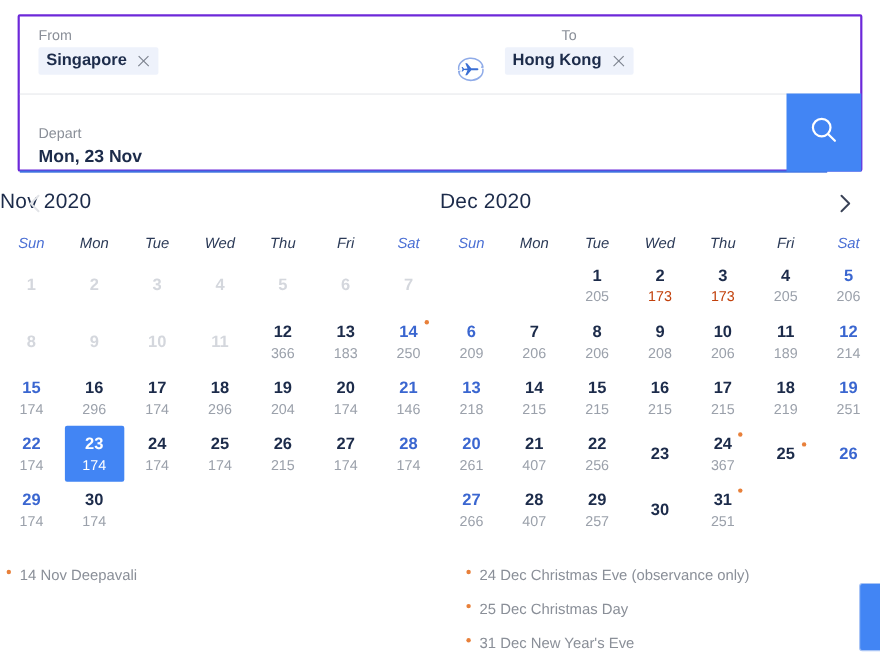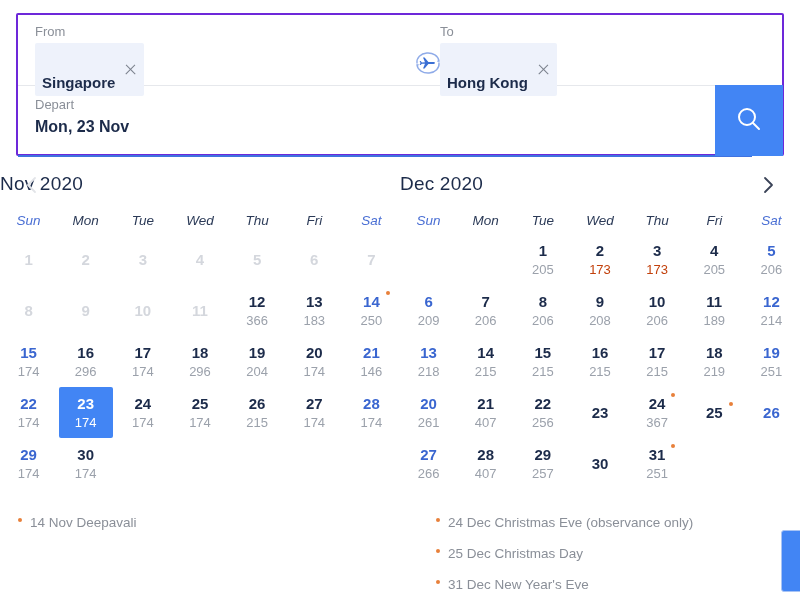--- a/index.html
+++ b/index.html
@@ -32,54 +32,53 @@
   }
   .row-loc {
     position: relative;
     height: 71px;
     border-bottom: 1px solid #e6e8ec;
   }
   .field {
     position: absolute; top: 9px;
   }
   .field-from { left: 17px; }
-  .field-to   { left: 422px; }
+  .field-to   { left: 441px; text-align: center; }
   .field-label {
     font-size: 13px; color: #8a8f98; line-height: 16px;
     margin-bottom: 3px;
   }
   .chip {
     display: inline-flex; align-items: center;
     background: #eef2fb; border-radius: 2px;
     padding: 2px 7px 3px 7px;
   }
   .chip-text {
     font-size: 15px; font-weight: bold; color: #1c2b4a;
     line-height: 20px;
-    margin-top: 28px;
   }
   .chip-x {
     margin-left: 9px; width: 13px; height: 13px;
     position: relative; cursor: pointer; flex: none;
   }
   .chip-x::before, .chip-x::after {
     content: ""; position: absolute; left: 0; top: 6px;
     width: 13px; height: 1.4px; background: #7a808c;
   }
   .chip-x::before { transform: rotate(45deg); }
   .chip-x::after  { transform: rotate(-45deg); }
 
   .swap-icon {
     position: absolute; left: 393px; top: 33px;
     width: 34px; height: 30px;
   }
 
   
   .row-depart { position: relative; height: 70px; }
-  .depart-field { position: absolute; left: 17px; top: 11px; }
+  .depart-field { position: absolute; left: 17px; top: 27px; }
   .depart-value {
     font-size: 16px; font-weight: bold; color: #1c2b4a;
     line-height: 22px; margin-top: 2px;
   }
   .focus-underline {
     position: absolute; left: 0; bottom: -1px;
     width: 734px; height: 2px; background: #3f72e0;
   }
   .search-btn {
     position: absolute; right: -1px; top: -1px;
@@ -157,21 +156,21 @@
   .legend-wrap {
     position: absolute; top: 512px; left: 0; width: 800px;
     display: flex;
   }
   .legend-col { width: 400px; }
   .legend-col.right { padding-left: 18px; }
   .legend-item {
     display: flex; align-items: flex-start;
     font-size: 13.5px; color: #8a8f98;
     line-height: 21px; margin-bottom: 10px;
-    padding-left: 18px;
+    padding-left: 6px;
   }
   .legend-bullet {
     width: 4px; height: 4px; border-radius: 50%;
     background: #e8803a; margin-top: 6px; margin-right: 8px; flex: none;
   }
 
   
   .edge-btn {
     position: absolute; left: 781px; top: 530px;
     width: 28px; height: 62px;

